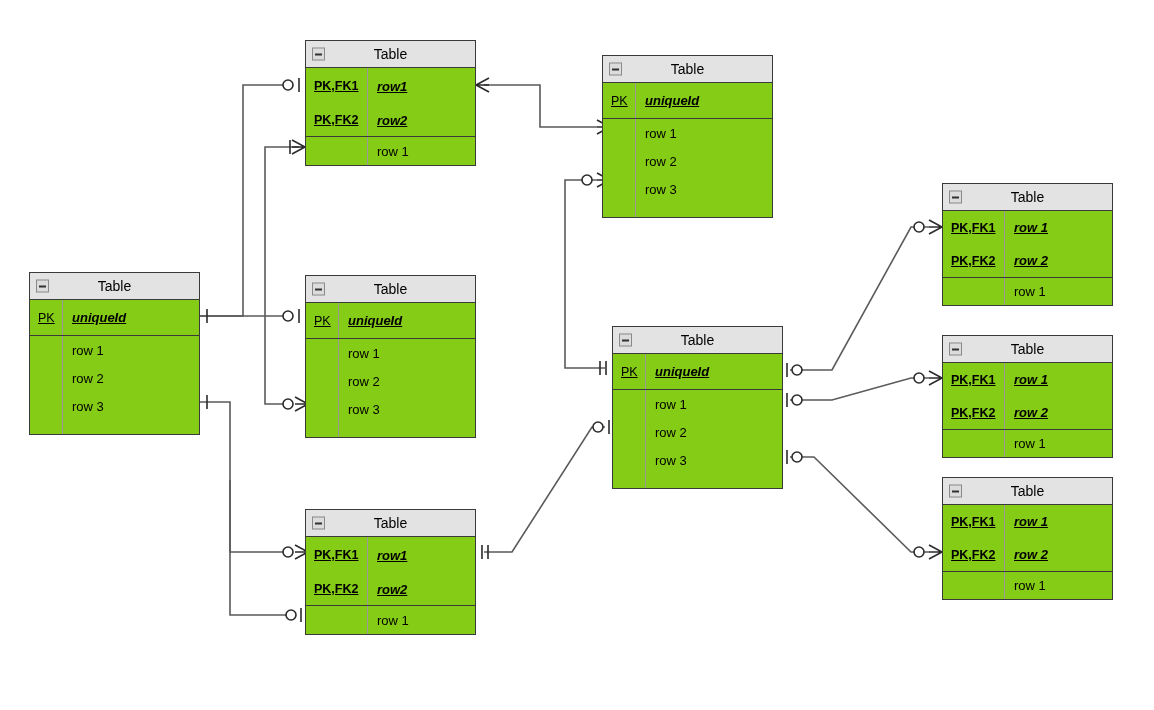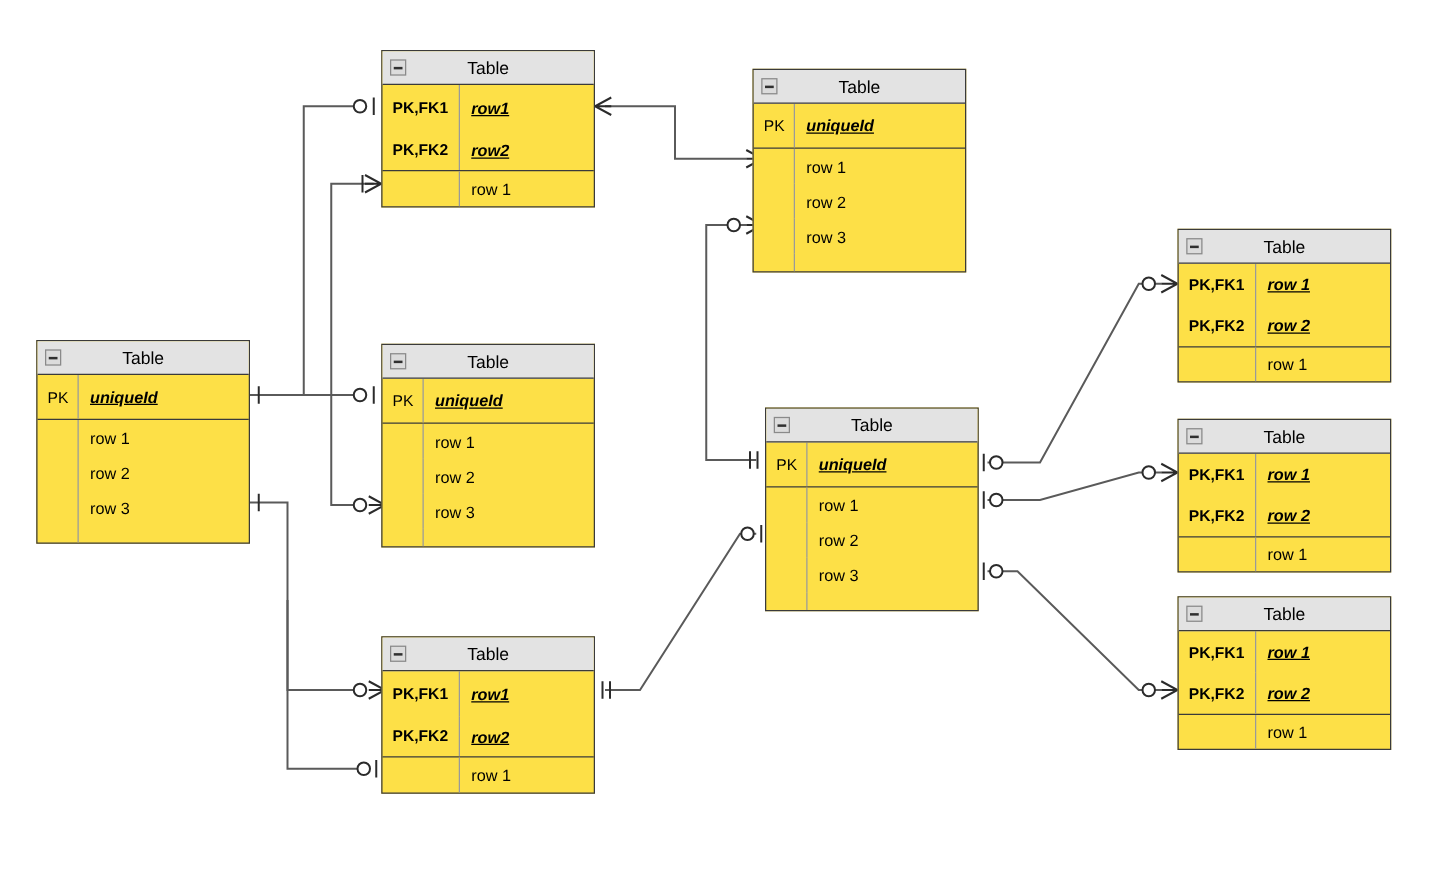--- a/index.html
+++ b/index.html
@@ -24,21 +24,21 @@
     position: absolute;
     left: 0; top: 0;
     width: 1154px;
     height: 710px;
     pointer-events: none;
   }
   .entity {
     position: absolute;
     box-sizing: border-box;
     border: 1px solid #3a3a3a;
-    background: #fde047;
+    background: #84cc16;
     font-size: 13px;
     color: #000000;
   }
   .ent-header {
     position: relative;
     box-sizing: border-box;
     height: 27px;
     background: #e3e3e3;
     border-bottom: 1px solid #3a3a3a;
     display: flex;
@@ -85,20 +85,21 @@
     box-sizing: border-box;
     flex: 0 0 auto;
     padding-left: 8px;
     font-size: 12.5px;
     color: #000;
     align-self: stretch;
     display: flex;
     align-items: center;
     border-right: 1px solid #9a9a9a;
     white-space: nowrap;
+    text-decoration: underline;
   }
   .attr-key.bold { font-weight: bold; font-size: 12.5px; }
   .attr-name {
     box-sizing: border-box;
     flex: 1 1 auto;
     padding-left: 9px;
     font-size: 13px;
     display: flex;
     align-items: center;
     align-self: stretch;

